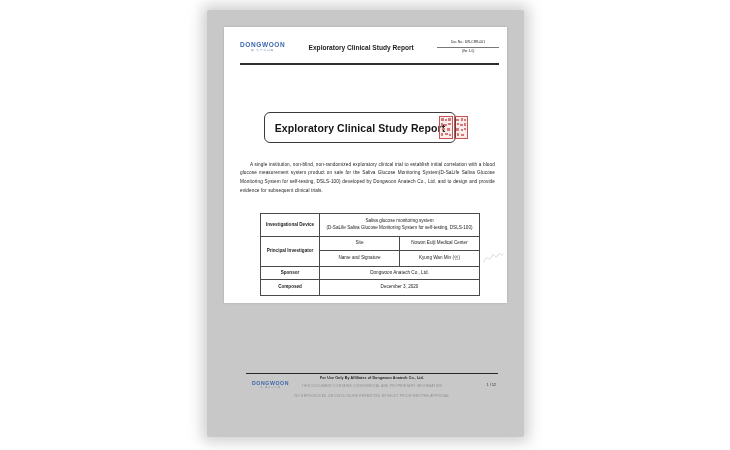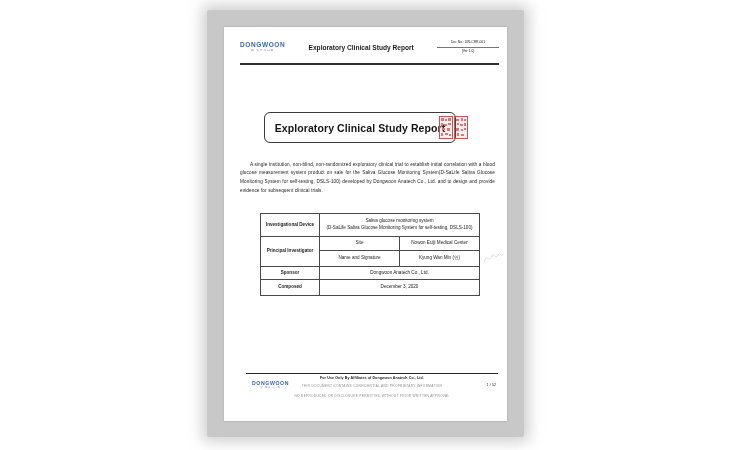--- a/index.html
+++ b/index.html
@@ -11,21 +11,21 @@
   }
   .stage{position:absolute;inset:0;}
   
   .mat{
     position:absolute;left:207px;top:10px;width:317px;height:427px;
     background:#c8c8c8;border-radius:2px;
     box-shadow:0 0 14px 5px rgba(170,170,170,0.55);
   }
   
   .page{
-    position:absolute;left:224px;top:27px;width:283px;height:394px;
+    position:absolute;left:224px;top:27px;width:283px;height:276px;
     background:#ffffff;box-shadow:0 0 2px rgba(120,120,120,0.4);
   }
   
   .hdr{
     position:absolute;left:16px;right:8px;top:8px;height:24px;
     display:flex;align-items:center;justify-content:space-between;
     border-bottom:2px solid #2e2e2e;padding-bottom:4px;
   }
   .logo{display:flex;flex-direction:column;align-items:center;line-height:1;}
   .logo .logo-main{font-size:6.5px;font-weight:bold;color:#3b67ac;letter-spacing:0.6px;}

